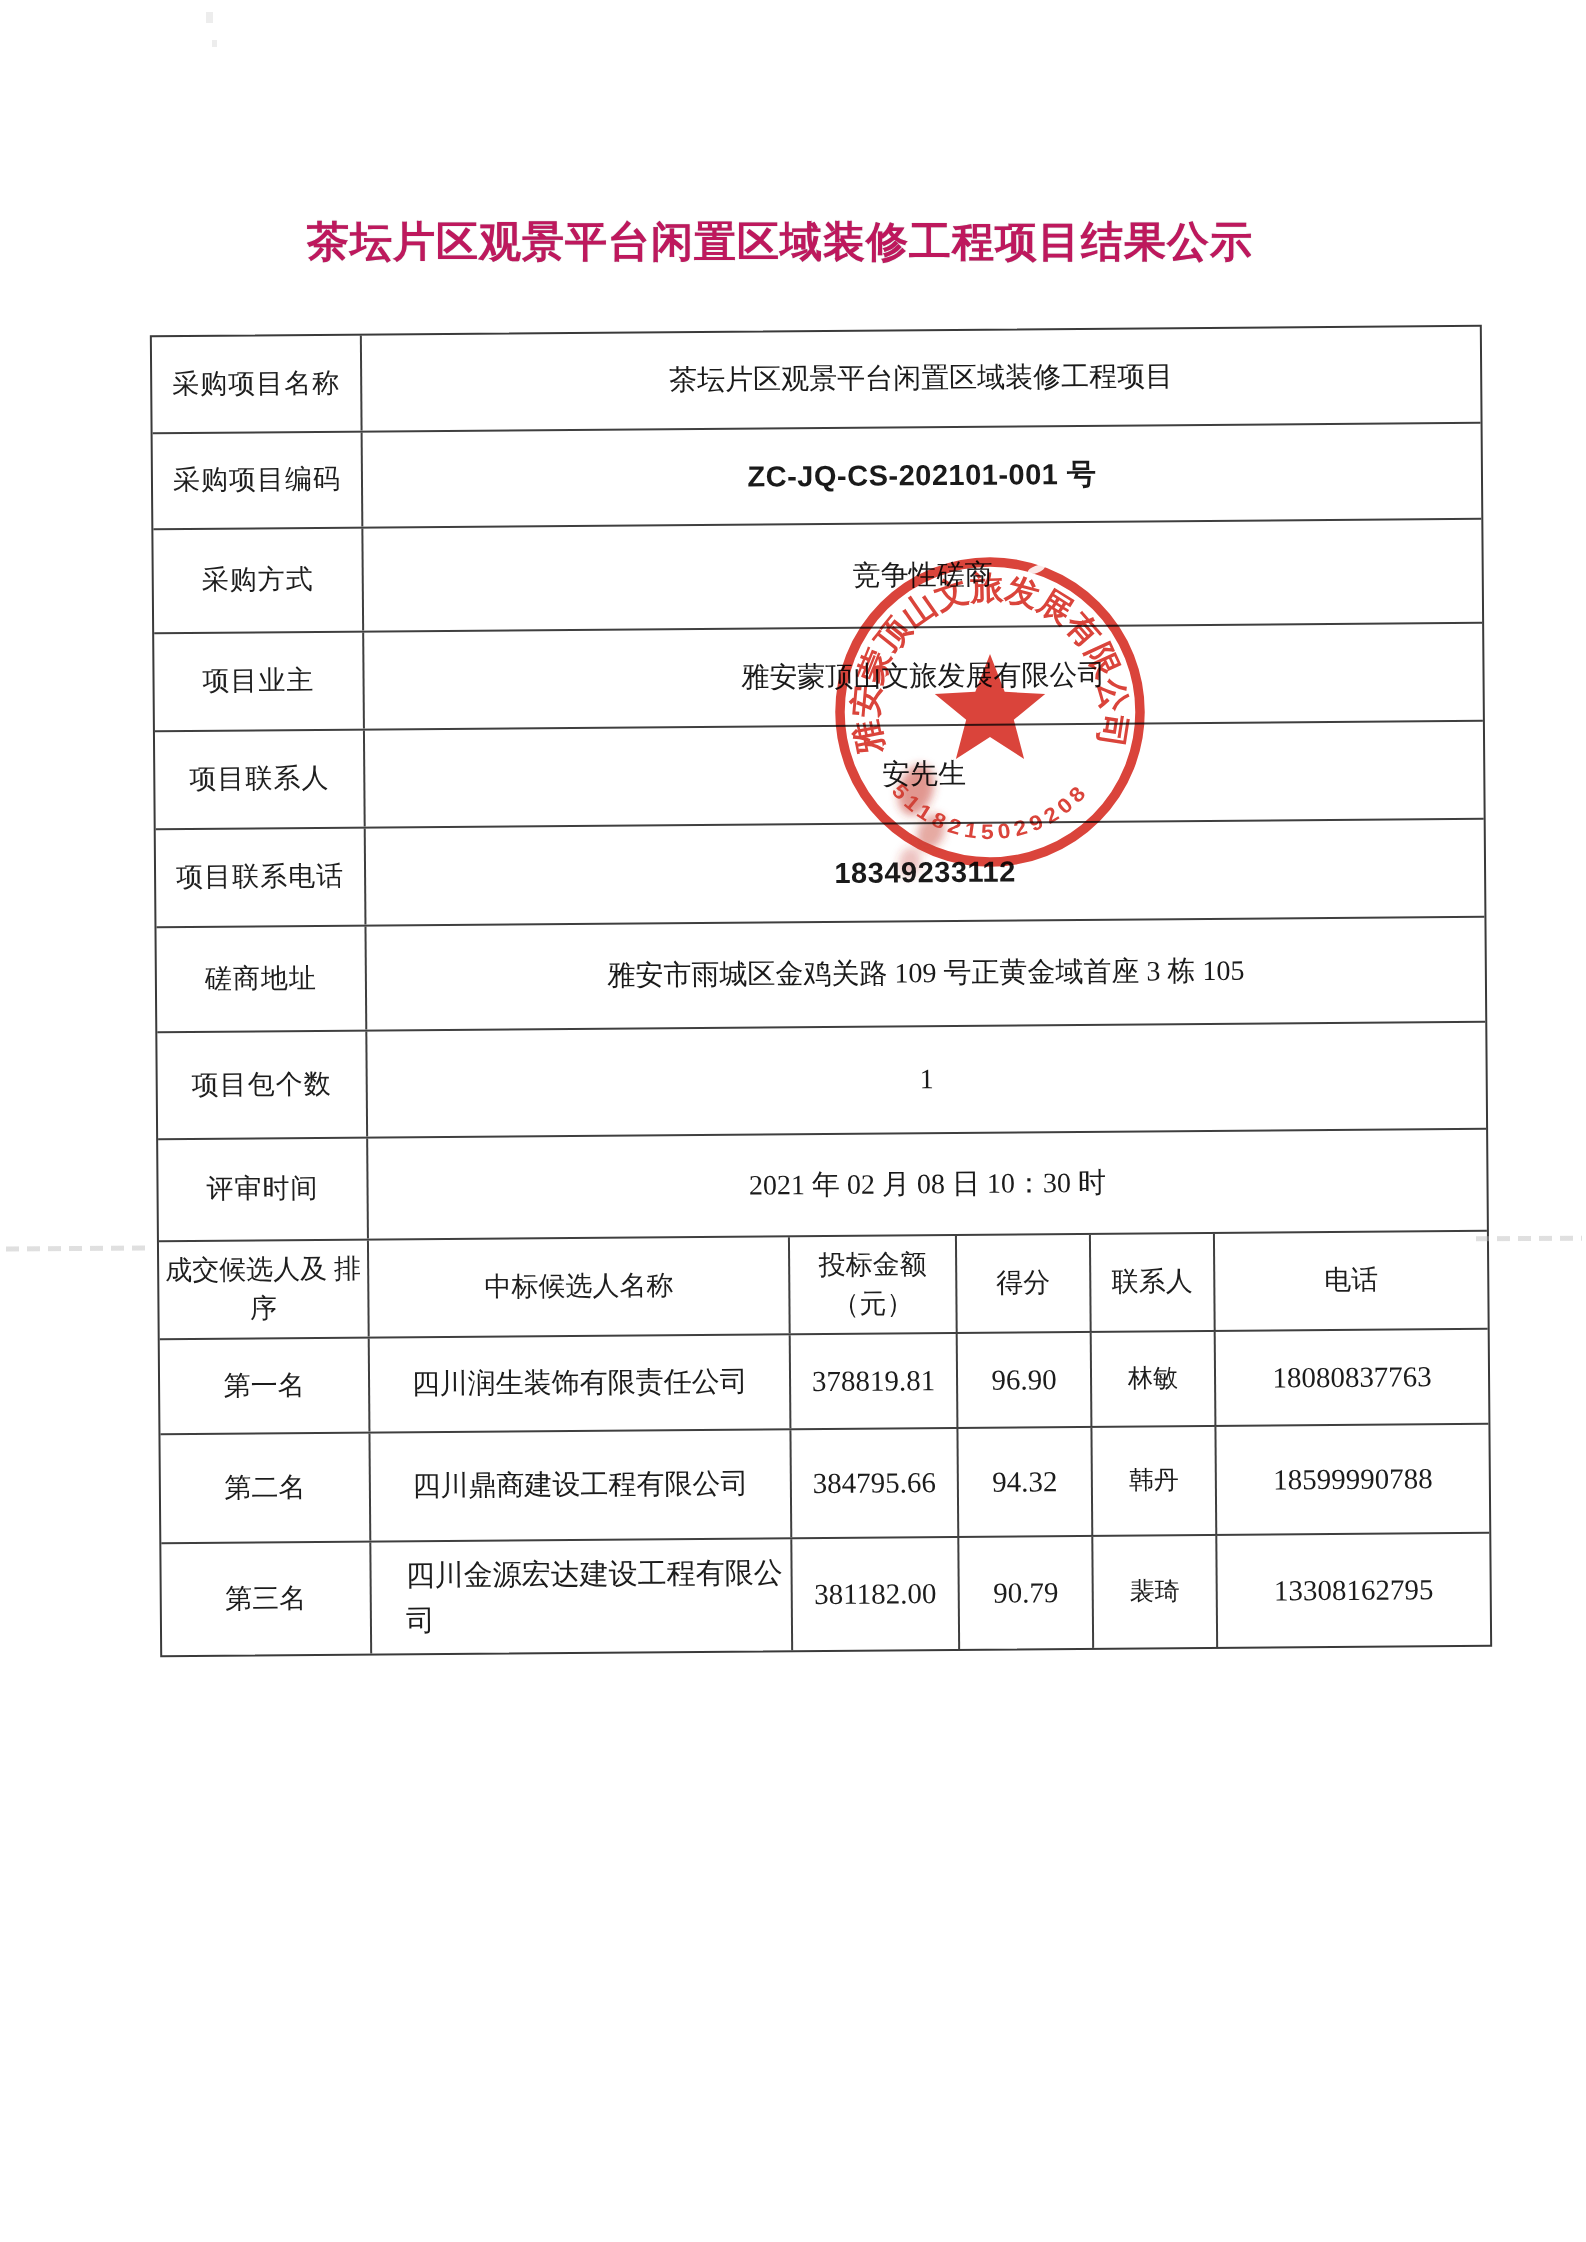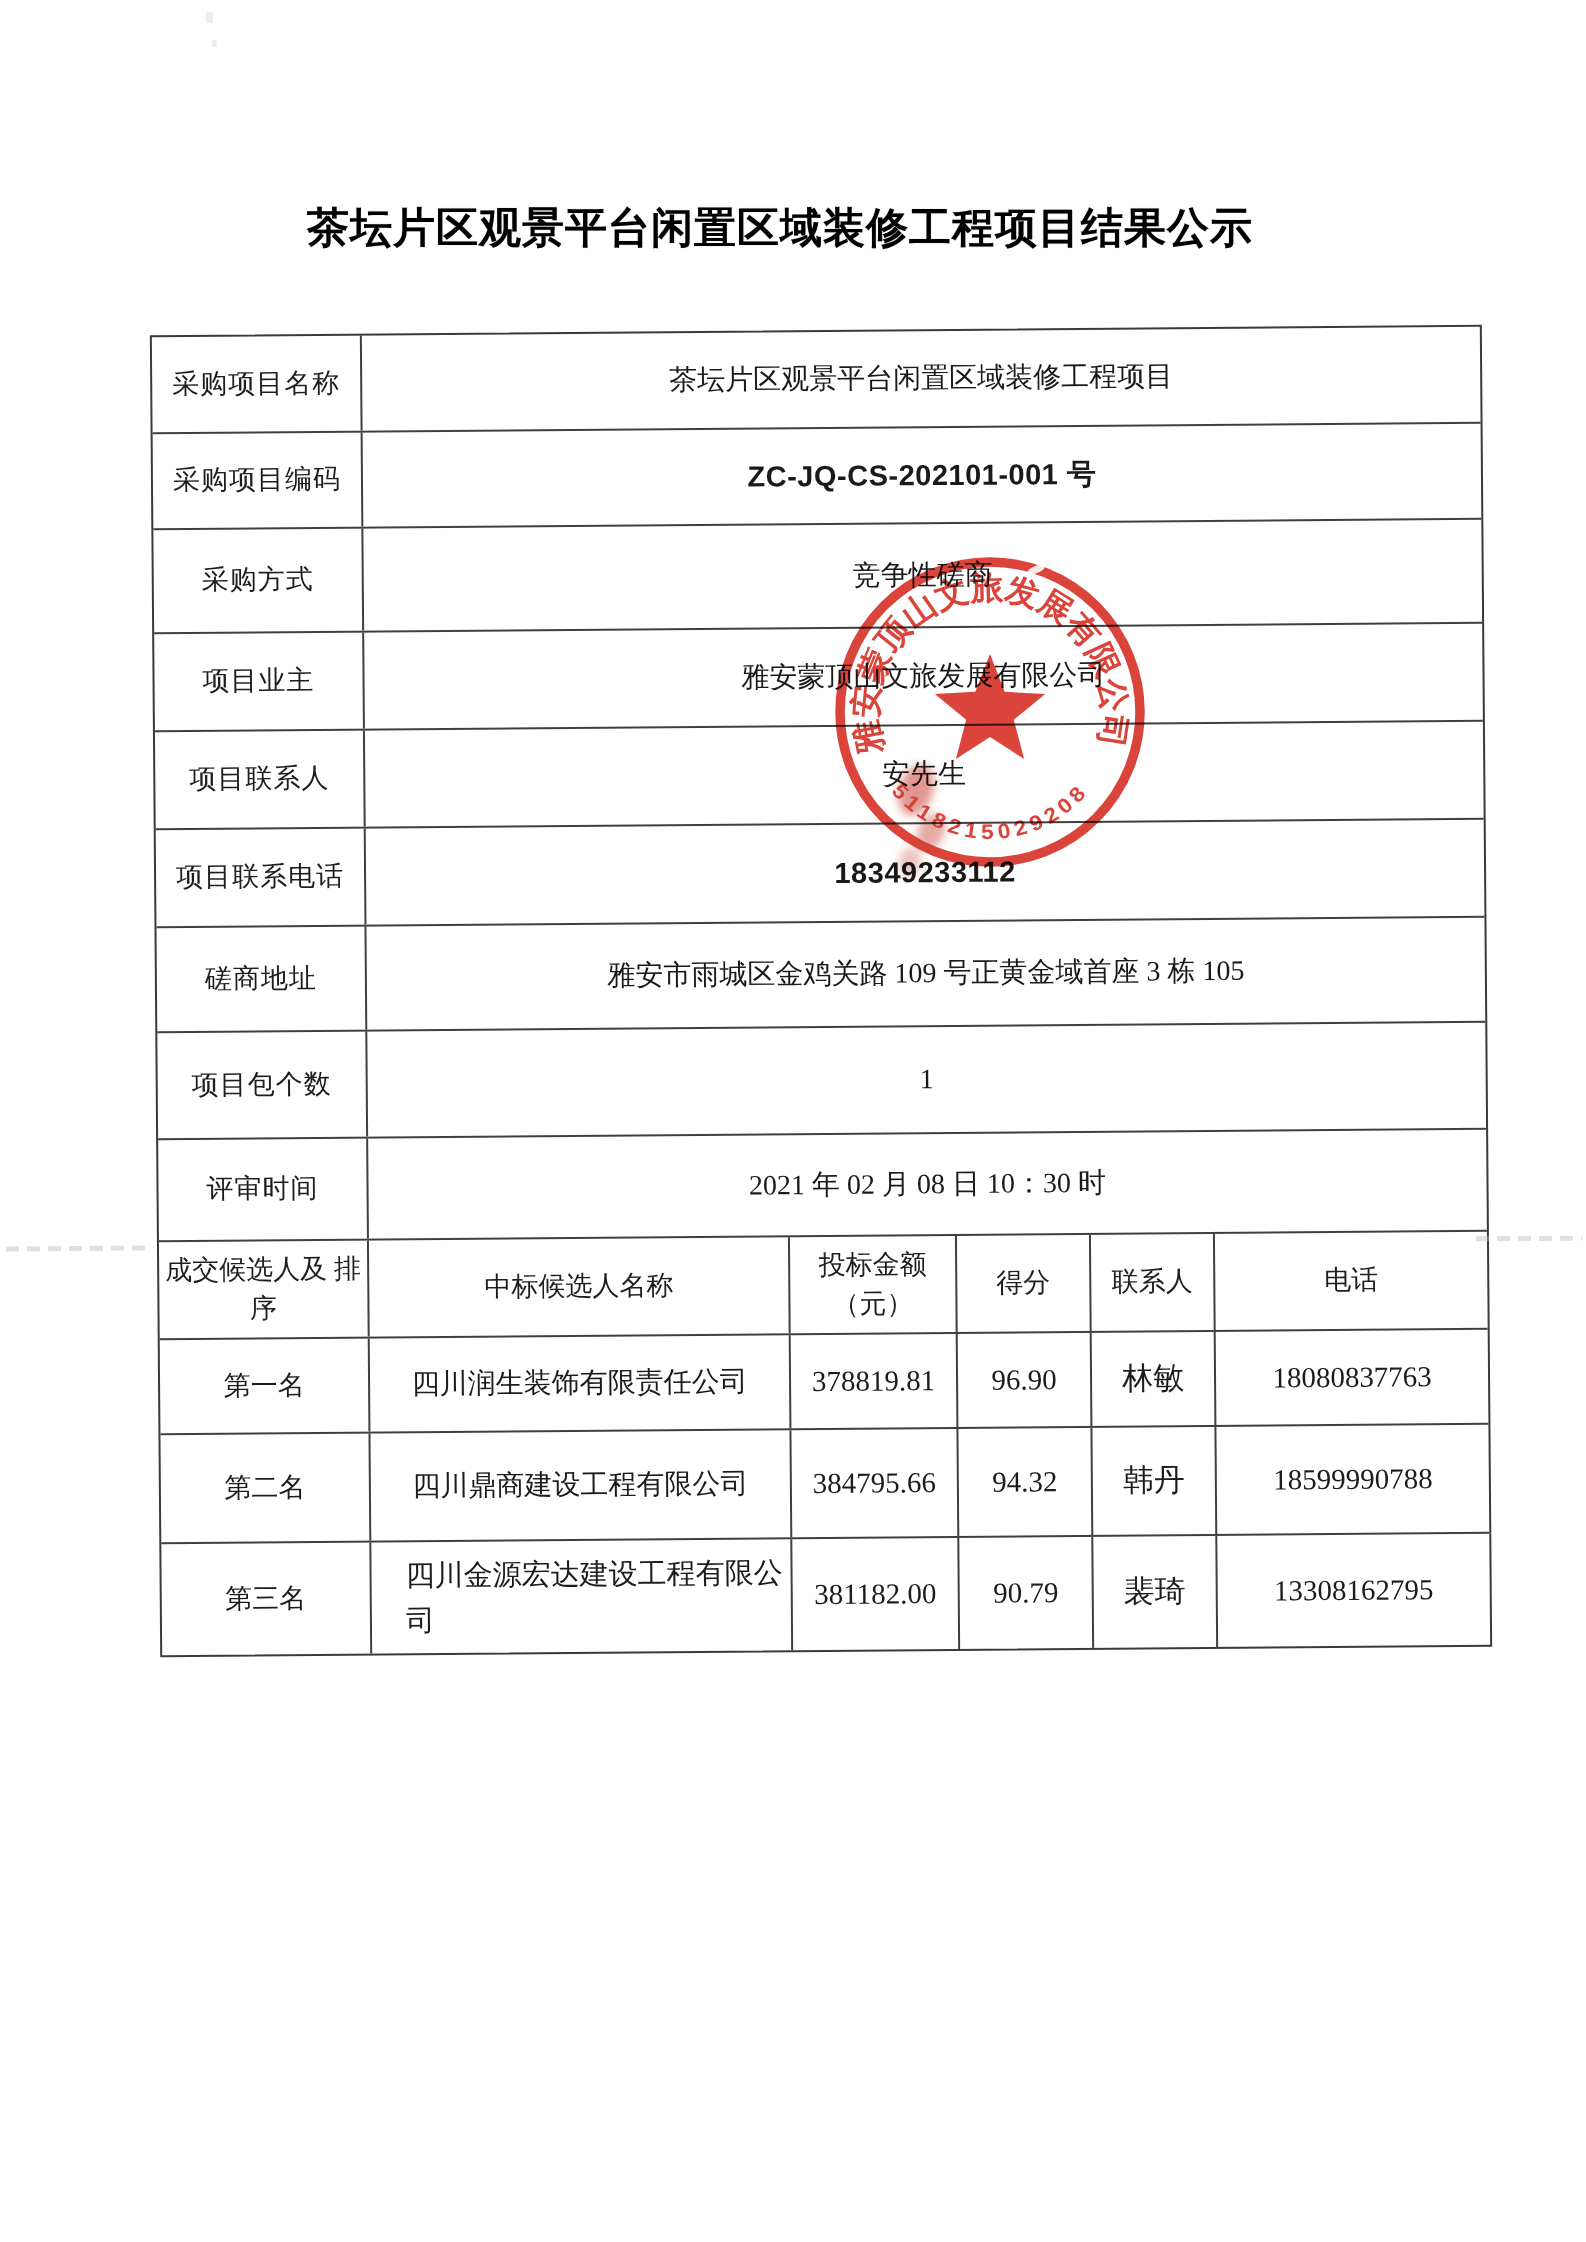--- a/index.html
+++ b/index.html
@@ -7,26 +7,26 @@
     width:1586px;height:2242px;
     background:#ffffff;
     position:relative;
     overflow:hidden;
     font-family:"Liberation Serif","DejaVu Serif",serif;
     color:#1c1c1c;
   }
   
   .doc-title{
     position:absolute;
-    left:0; top:200px; width:1560px;
+    left:0; top:214px; width:1560px;
     text-align:center;
     font-size:42px;
     font-weight:700;
     letter-spacing:1px;
-    color:#000000;
+    color:#be185d;
     text-shadow:0 0 1px rgba(0,0,0,.35);
   }
   
   .tbl{
     position:absolute;
     left:155px; top:330px;
     width:1332px;
     border:2px solid #3a3a3a;
     box-sizing:border-box;
     transform:rotate(-0.45deg);
@@ -50,21 +50,21 @@
     line-height:1.45;
     padding:2px 6px;
   }
   .cell:last-child{border-right:none;}
   .lab{width:210px;font-size:27px;letter-spacing:1px;color:#1e1e1e;}
   .val{flex:1;font-size:28px;color:#1a1a1a;}
   .c1{width:210px;font-size:27px;}
   .c2{width:421px;font-size:28px;}
   .c3{width:167px;font-family:"Liberation Serif","DejaVu Serif",serif;font-size:29px;}
   .c4{width:134px;font-family:"Liberation Serif","DejaVu Serif",serif;font-size:29px;}
-  .c5{width:124px;font-size:31px;}
+  .c5{width:124px;font-size:25px;}
   .c6{flex:1;font-family:"Liberation Serif","DejaVu Serif",serif;font-size:29px;}
   .hdr .cell{font-size:27px;color:#1e1e1e;}
   .v-sans{font-family:"Liberation Sans","DejaVu Sans",sans-serif;font-weight:700;font-size:29px;letter-spacing:.5px;}
   .name-left{justify-content:flex-start;text-align:left;padding-left:34px;padding-right:8px;font-size:29px;line-height:1.55;}
   
   .h97{height:97px}.h96{height:96px}.h104{height:104px}
   .h98{height:98px}.h105{height:105px}.h107{height:107px}
   .h102{height:102px}.h95{height:95px}.h109{height:109px}.h111{height:111px}
   
   .seal{

